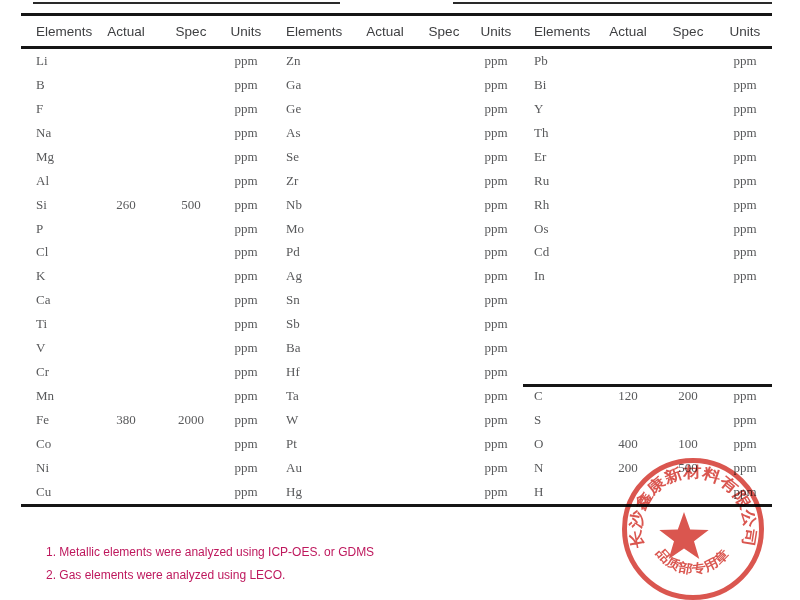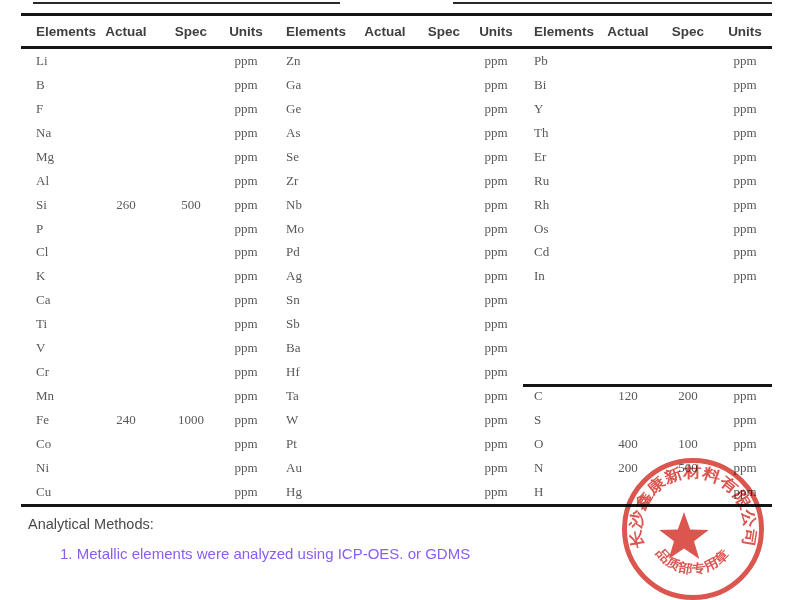--- a/index.html
+++ b/index.html
@@ -16,39 +16,39 @@
   .top-rule.right{left:453px;width:319px;}
 
   
   .tbl{position:absolute;left:21px;top:13px;width:751px;}
   .thead{
     border-top:3.5px solid #151515;border-bottom:3.5px solid #151515;
     display:flex;height:30px;
   }
   .hgroup,.group{flex:0 0 auto;}
   .hgroup{display:grid;align-items:center;height:30px;}
-  .hcell{font-weight:bold;font-size:13.5px;color:#3e3f41;text-align:center;}
+  .hcell{font-weight:normal;font-size:13.5px;color:#3e3f41;text-align:center;}
   .hcell.element{text-align:left;padding-left:15px;}
   .g1{width:250px;grid-template-columns:70px 70px 60px 1fr;}
   .g2{width:248px;grid-template-columns:84px 60px 58px 1fr;}
   .g3{width:253px;grid-template-columns:79px 60px 60px 1fr;}
   .tbody{display:flex;}
   .rows{display:grid;grid-auto-rows:23.95px;}
   .row{display:grid;align-items:center;font-family:Liberation Serif, serif;}
   .row.g1{grid-template-columns:70px 70px 60px 1fr;}
   .row.g2{grid-template-columns:84px 60px 58px 1fr;}
   .row.g3{grid-template-columns:79px 60px 60px 1fr;}
   .cell{font-size:13px;color:#58595b;text-align:center;white-space:nowrap;}
   .cell.element{text-align:left;padding-left:15px;}
   .bottom-rule{height:3px;background:#151515;}
   .gas-rule{position:absolute;left:523px;top:384px;width:249px;height:3px;background:#151515;}
 
   
   .footer-title{position:absolute;left:28px;top:516px;font-size:14.5px;color:#48494b;}
-  .footer-item{position:absolute;left:60px;font-size:15px;color:#8b5cf6;}
+  .footer-item{position:absolute;left:46px;font-size:12px;color:#be185d;}
   .footer-item.i0{top:545px;}
   .footer-item.i1{top:568px;}
 
   
   .stamp-svg{position:absolute;left:593px;top:429px;mix-blend-mode:multiply;opacity:.9;}
   .stamp-svg text{font-family:"Liberation Sans","DejaVu Sans",sans-serif;font-weight:bold;}
 </style>
 </head>
 <body>
 
@@ -166,22 +166,22 @@
               <div class="cell units">ppm</div>
             </div>
             <div class="row g1">
               <div class="cell element">Mn</div>
               <div class="cell actual"></div>
               <div class="cell spec"></div>
               <div class="cell units">ppm</div>
             </div>
             <div class="row g1">
               <div class="cell element">Fe</div>
-              <div class="cell actual">240</div>
-              <div class="cell spec">1000</div>
+              <div class="cell actual">380</div>
+              <div class="cell spec">2000</div>
               <div class="cell units">ppm</div>
             </div>
             <div class="row g1">
               <div class="cell element">Co</div>
               <div class="cell actual"></div>
               <div class="cell spec"></div>
               <div class="cell units">ppm</div>
             </div>
             <div class="row g1">
               <div class="cell element">Ni</div>
@@ -432,22 +432,22 @@
               <div class="cell units">ppm</div>
             </div>
           </div>
         </div>
     </div>
     <div class="bottom-rule"></div>
   </div>
 
   <div class="gas-rule"></div>
 
-  <div class="footer-title">Analytical Methods:</div>
   <div class="footer-item i0">1. Metallic elements were analyzed using ICP-OES. or GDMS</div>
+  <div class="footer-item i1">2. Gas elements were analyzed using LECO.</div>
 
   <svg class="stamp-svg" width="200" height="171" viewBox="0 0 200 171" xmlns="http://www.w3.org/2000/svg">
     <defs>
       <path id="arcTop" d="M 51.1 117.8 A 52 52 0 1 1 148.9 117.8" fill="none"></path>
       <path id="arcBottom" d="M 61.9 122 A 44 44 0 0 0 138.1 122" fill="none"></path>
     </defs>
     <circle cx="100" cy="100" r="68.5" fill="none" stroke-width="5" stroke="#d6433c"></circle>
     <polygon points="91,83 97.2,100.5 115.7,101 101,112.2 106.3,130 91,119.5 75.7,130 81,112.2 66.3,101 84.8,100.5" fill="#d6433c"></polygon>
     <text font-size="15" fill="#d6433c">
       <textPath href="#arcTop" startOffset="0" textLength="198" lengthAdjust="spacingAndGlyphs">长沙鑫康新材料有限公司</textPath>

